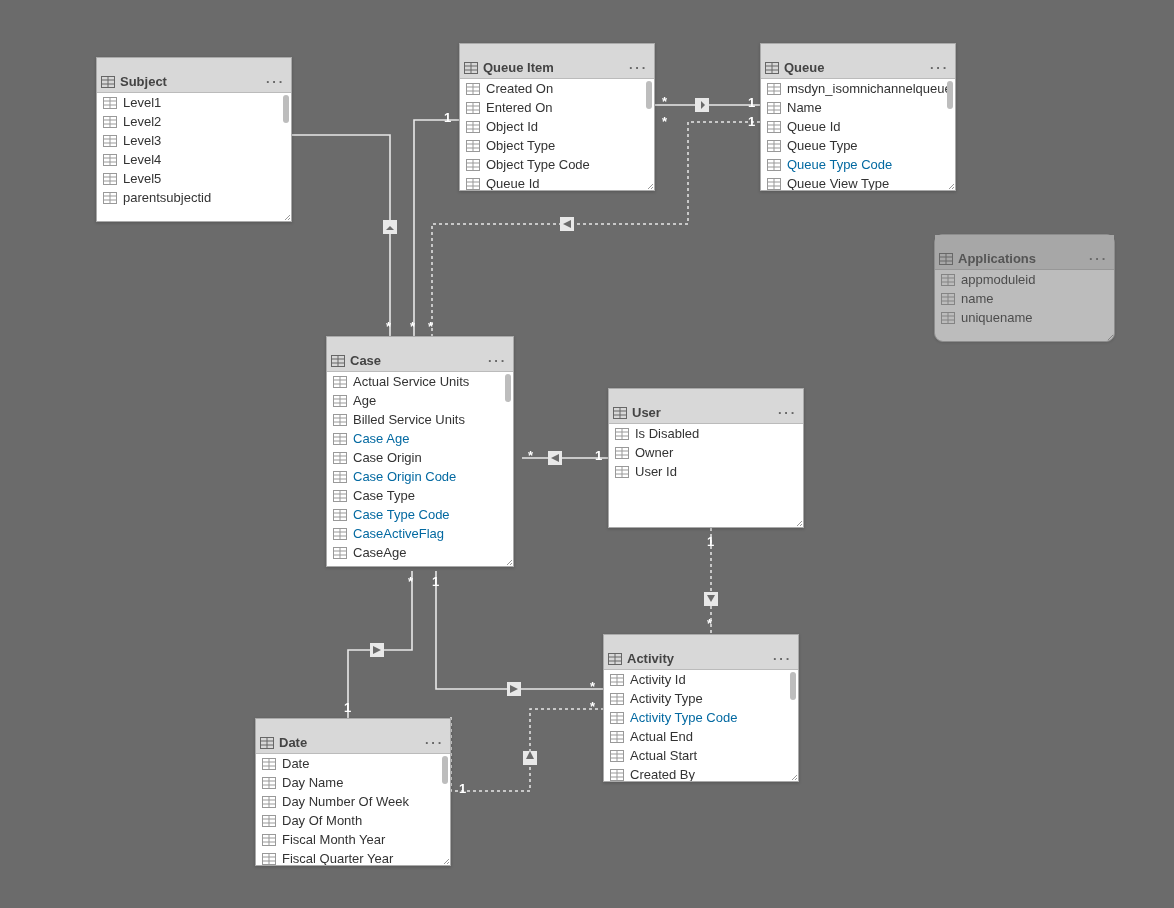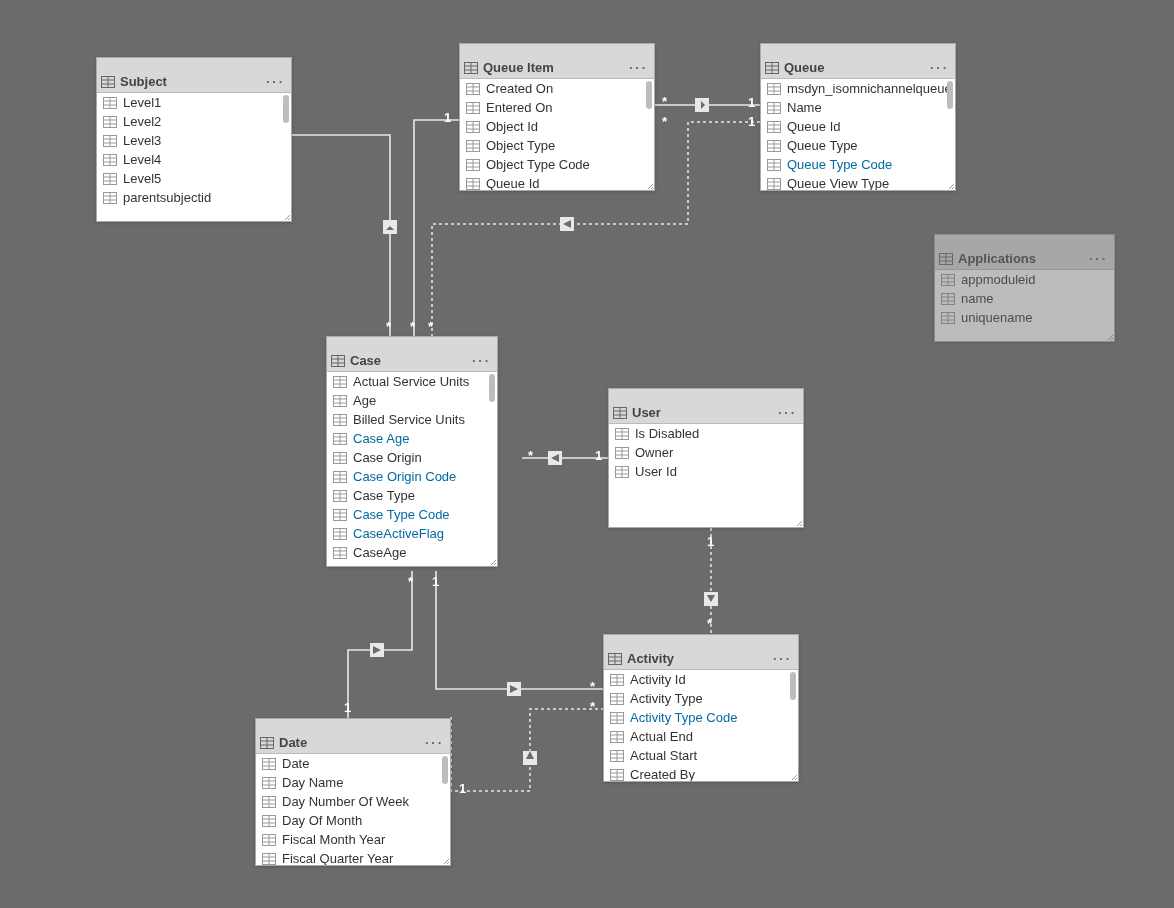--- a/index.html
+++ b/index.html
@@ -20,21 +20,21 @@
     pointer-events: none;
   }
   .table {
     position: absolute;
     background: #fff;
     border: 1px solid #aaa;
     box-shadow: 0 1px 3px rgba(0,0,0,0.2);
     display: flex;
     flex-direction: column;
   }
-  .table.dimmed { opacity: 0.55; }
+  .table.dimmed { opacity: 0.55; border-radius: 9px; }
   .table-header {
     background: #d8d8d8;
     border-bottom: 1px solid #bbb;
     display: flex;
     align-items: center;
     padding: 16px 6px 3px 4px;
     font-weight: 600;
     color: #444;
     font-size: 13px;
     gap: 5px;
@@ -433,21 +433,21 @@
           <line x1="7" y1="0.5" x2="7" y2="11.5" stroke="#999"></line>
         </svg>
         <span>uniquename</span>
       </div>
     </div>
   <svg class="resize-handle" viewBox="0 0 10 10">
       <path d="M9 4 L4 9 M9 7 L7 9" stroke="#999" fill="none"></path>
     </svg>
 </div>
 
-<div class="table" style="left:326px; top:336px; width:172px; height:231px;">
+<div class="table" style="left:326px; top:336px; width:188px; height:231px;">
   <div class="table-header">
     <svg class="icon-table" viewBox="0 0 14 12">
         <rect x="0.5" y="0.5" width="13" height="11" fill="none" stroke="#666"></rect>
         <line x1="0.5" y1="4" x2="13.5" y2="4" stroke="#666"></line>
         <line x1="0.5" y1="8" x2="13.5" y2="8" stroke="#666"></line>
         <line x1="7" y1="0.5" x2="7" y2="11.5" stroke="#666"></line>
       </svg>
     <span>Case</span>
     <span class="dots">···</span>
   </div>

